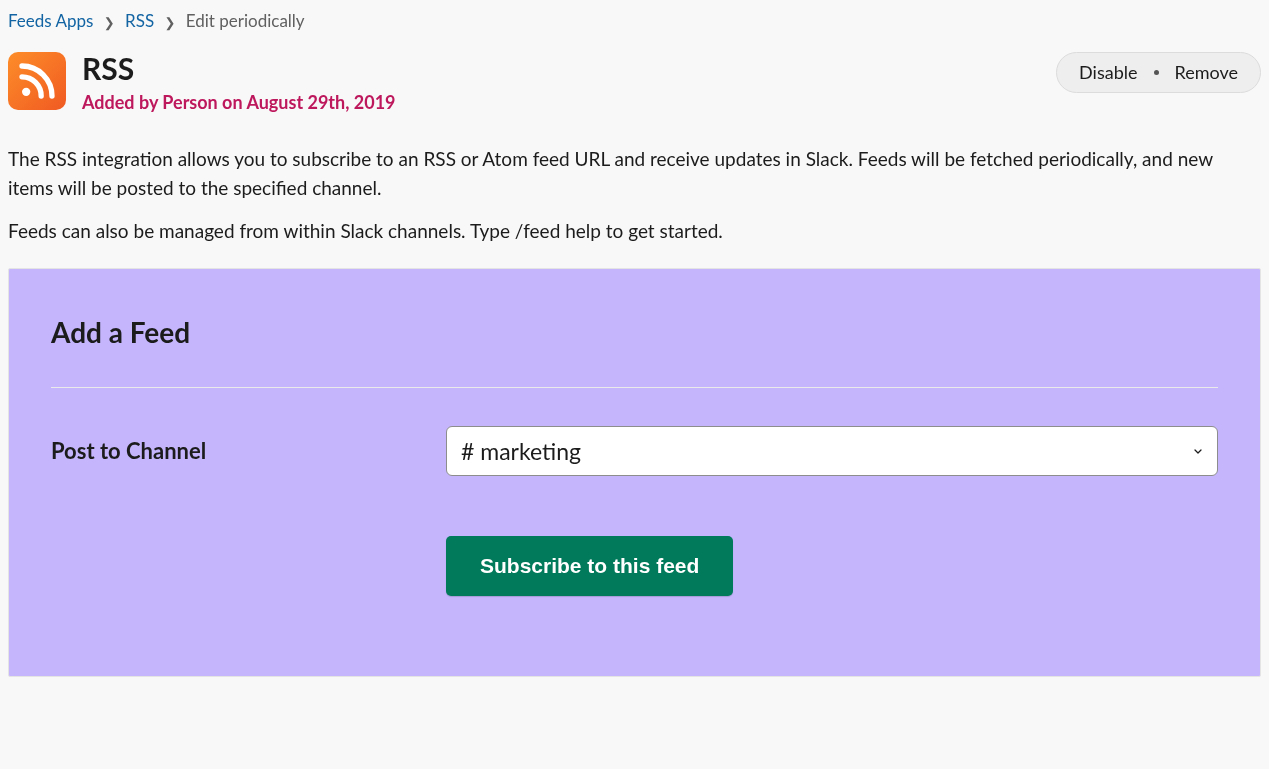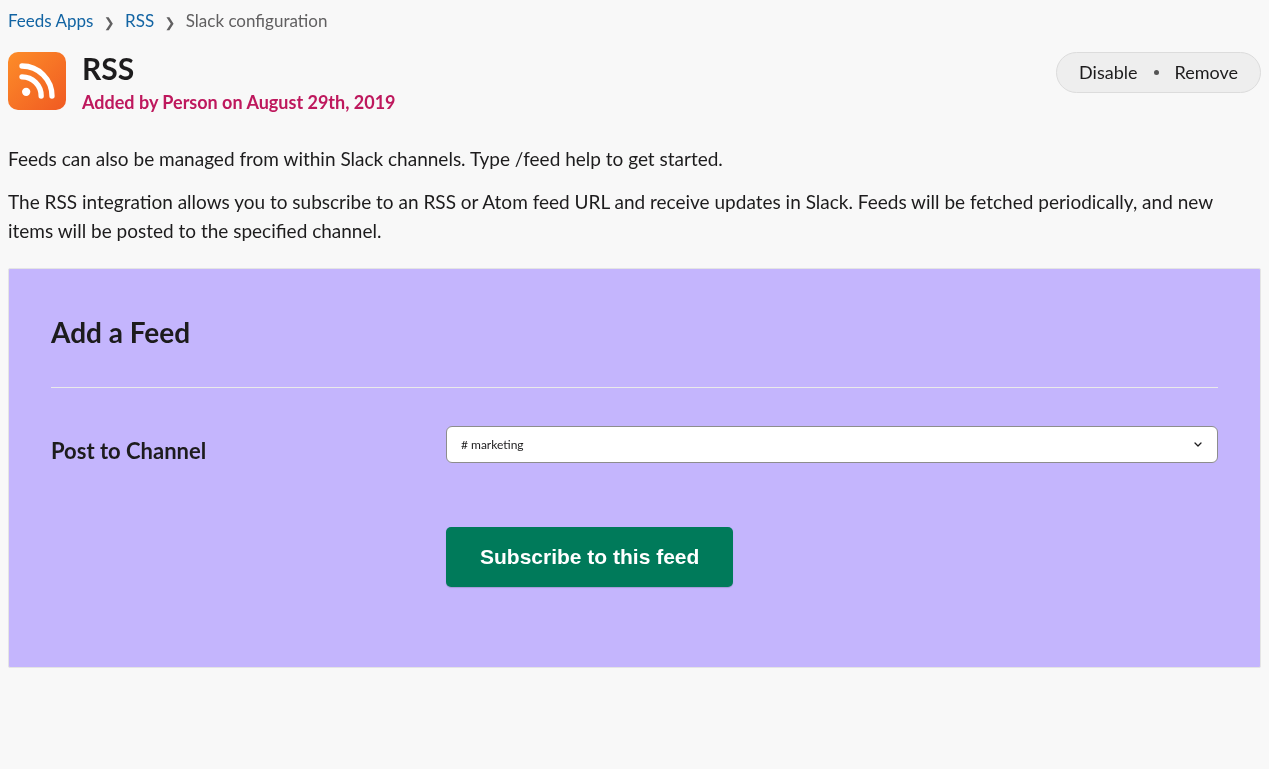--- a/index.html
+++ b/index.html
@@ -132,21 +132,21 @@
     border: none;
     border-top: 1px solid #eaeaea;
     margin: 34px 0 38px 0;
   }
   .select-wrap {
     position: relative;
     width: 100%;
   }
   .select-input {
     width: 100%;
-    font-size: 12px;
+    font-size: 23px;
     padding: 10px 36px 10px 14px;
     border: 1px solid #8d8d8d;
     border-radius: 6px;
     font-family: inherit;
     color: #1d1c1d;
     background: #fff;
     appearance: none;
     -webkit-appearance: none;
     cursor: pointer;
   }
@@ -175,21 +175,21 @@
   }
 </style>
 </head>
 <body>
 
 <nav class="breadcrumb">
   <a href="#">Feeds Apps</a>
   <span class="sep">❯</span>
   <a href="#">RSS</a>
   <span class="sep">❯</span>
-  <span class="current">Slack configuration</span>
+  <span class="current">Edit periodically</span>
 </nav>
 
 <div class="header">
   <div class="app-icon">
     <svg viewBox="0 0 24 24" fill="none">
       <circle cx="5.5" cy="18.5" r="2.5" fill="#ffffff"></circle>
       <path d="M3 9.5 A11.5 11.5 0 0 1 14.5 21" stroke="#ffffff" stroke-width="3.2" fill="none" stroke-linecap="round"></path>
       <path d="M3 3 A18 18 0 0 1 21 21" stroke="#ffffff" stroke-width="3.2" fill="none" stroke-linecap="round"></path>
     </svg>
   </div>
@@ -198,22 +198,22 @@
     <div class="app-sub">Added by Person on August 29th, 2019</div>
   </div>
   <div class="header-actions">
     <span>Disable</span>
     <span class="dot"></span>
     <span>Remove</span>
   </div>
 </div>
 
 <div class="description">
+  <p>The RSS integration allows you to subscribe to an RSS or Atom feed URL and receive updates in Slack. Feeds will be fetched periodically, and new items will be posted to the specified channel.</p>
   <p>Feeds can also be managed from within Slack channels. Type /feed help to get started.</p>
-  <p>The RSS integration allows you to subscribe to an RSS or Atom feed URL and receive updates in Slack. Feeds will be fetched periodically, and new items will be posted to the specified channel.</p>
 </div>
 
 <div class="card">
   <h2>Add a Feed</h2>
 
 
   <hr class="divider">
 
   <div class="form-row">
     <div class="form-label">Post to Channel</div>

